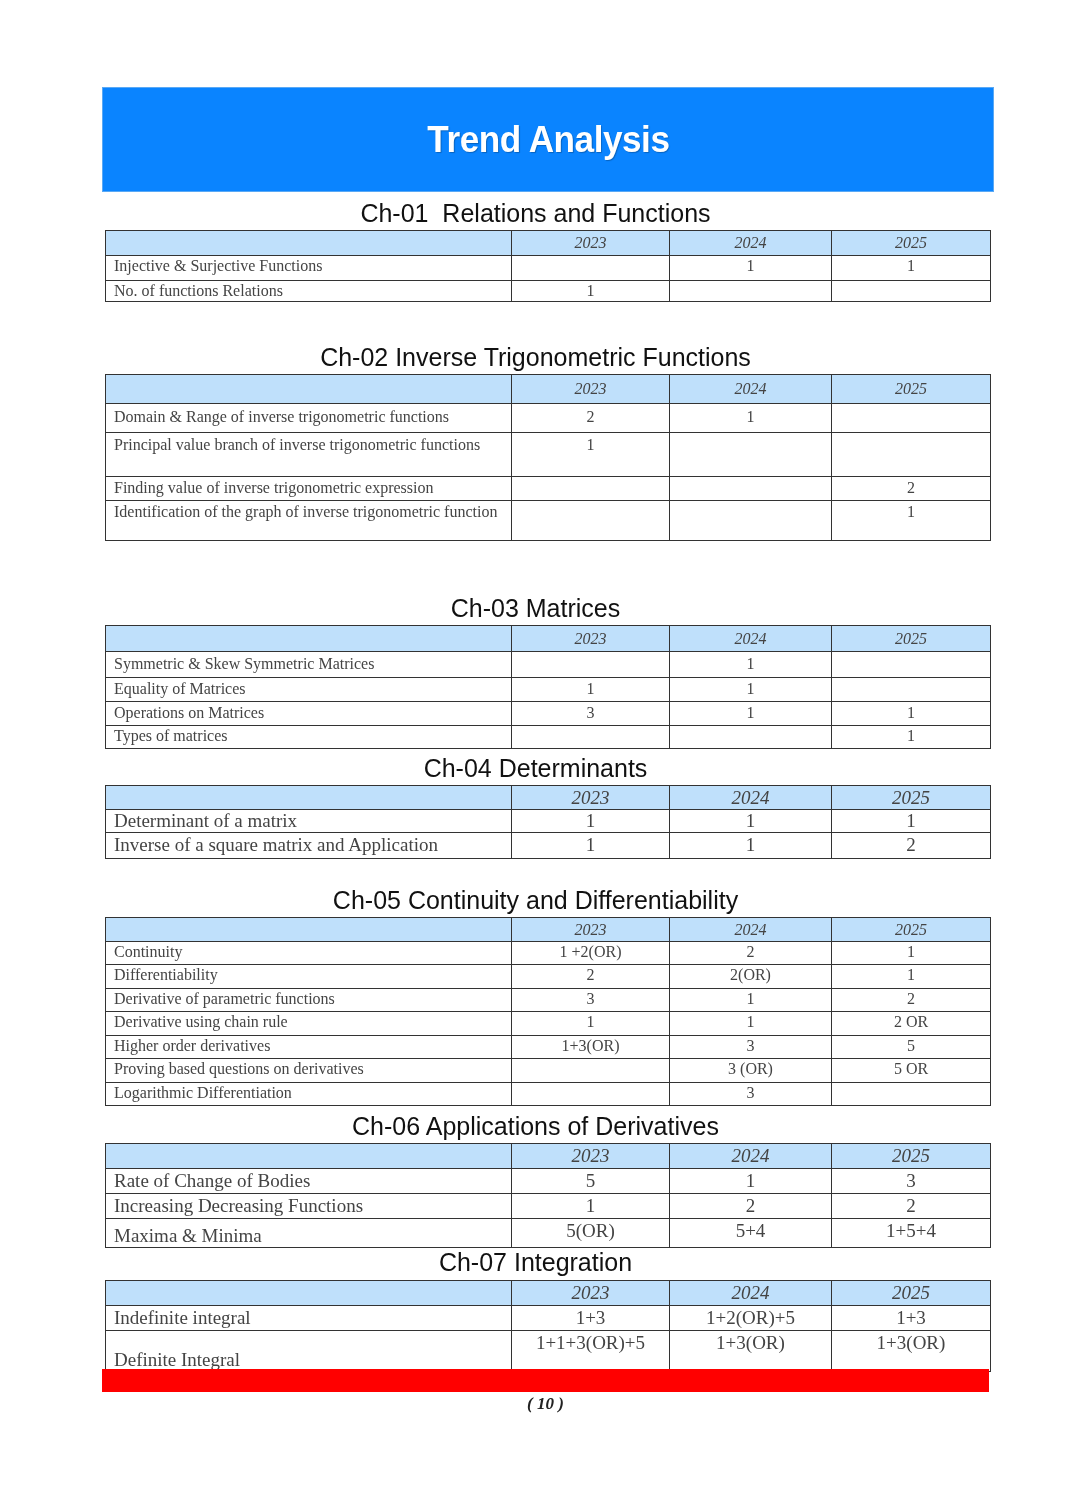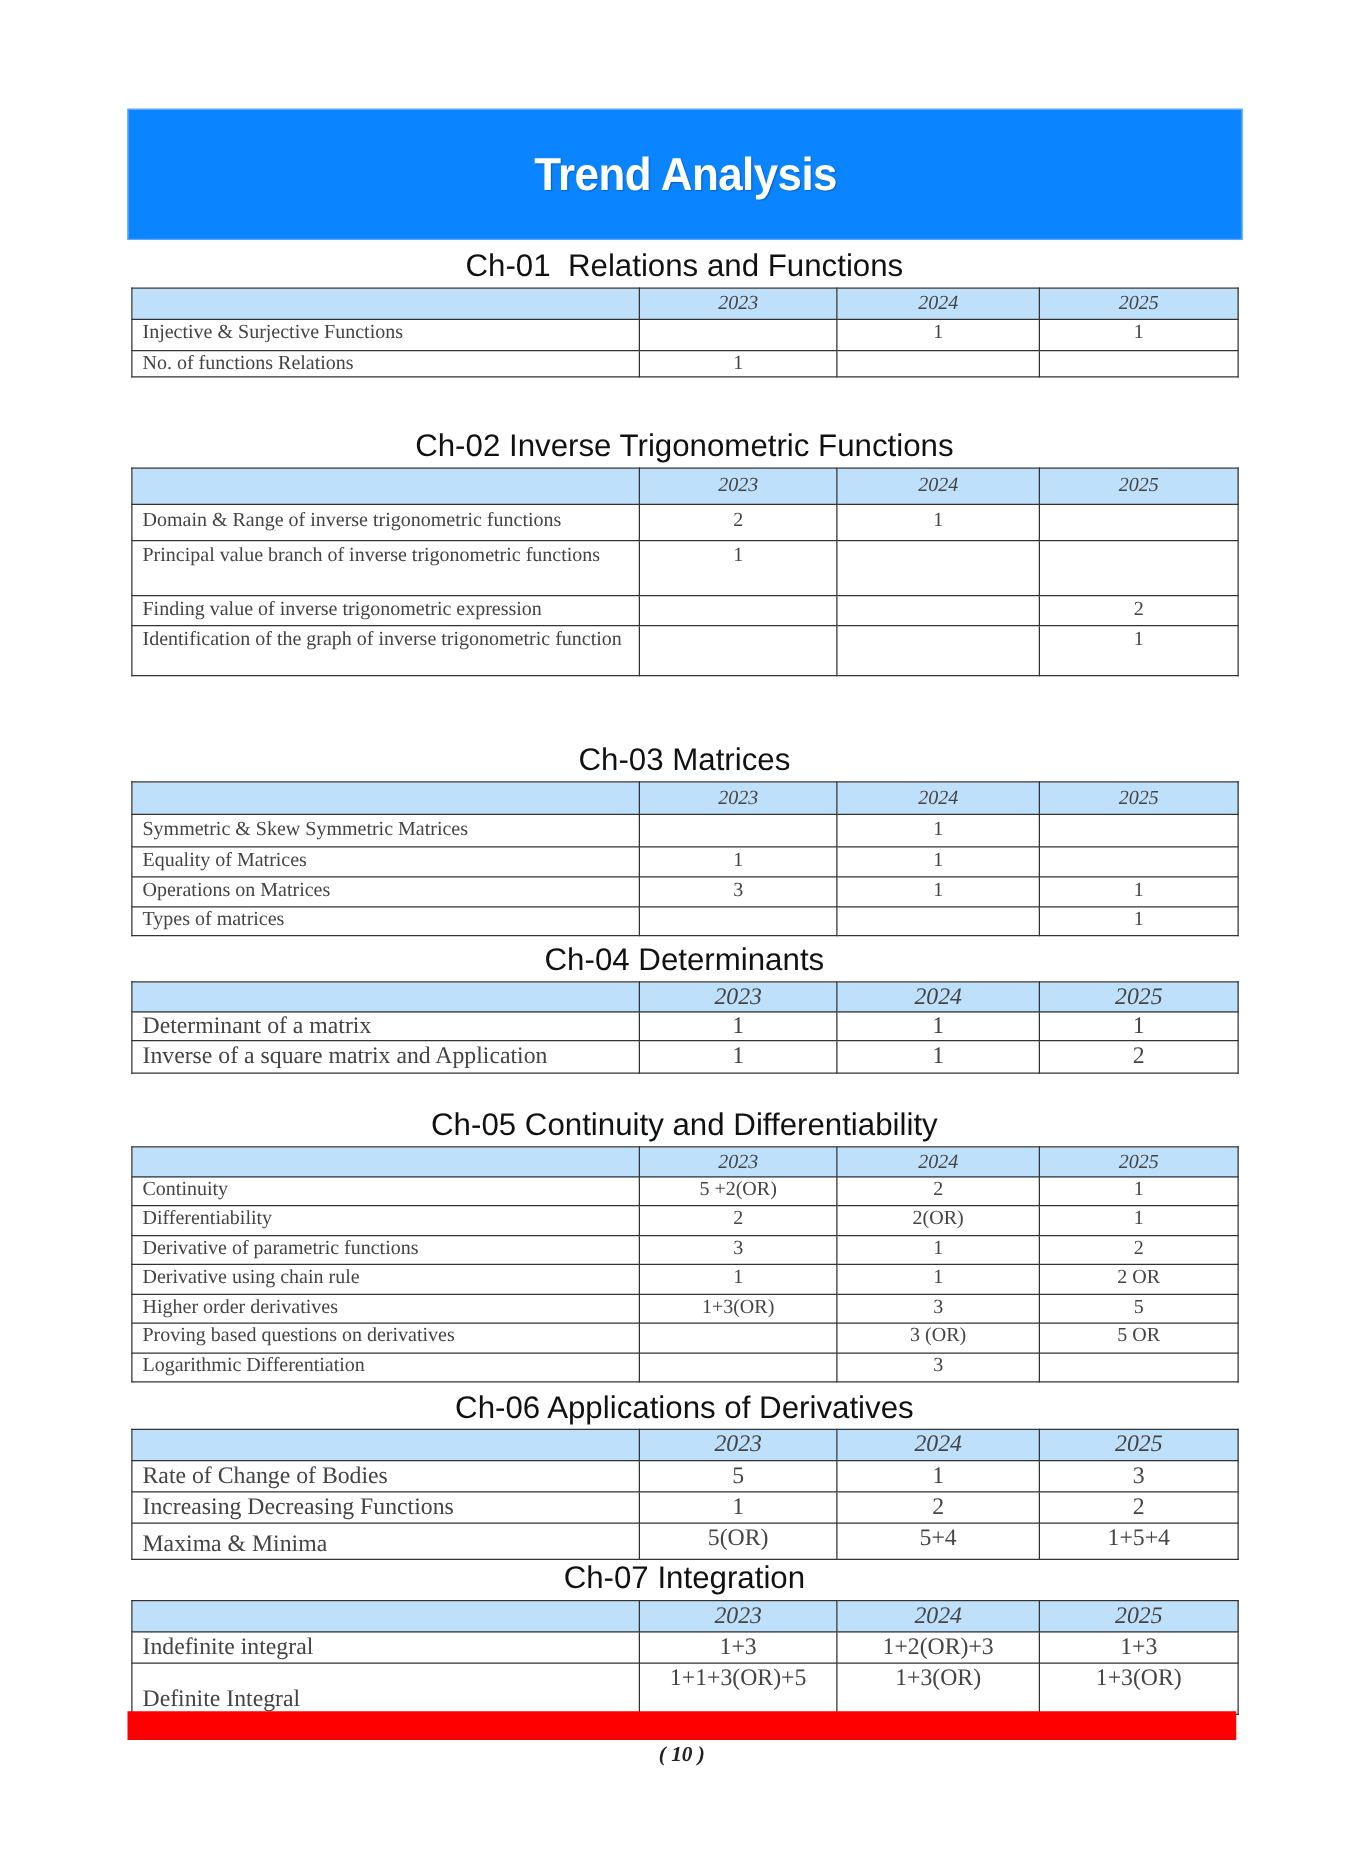--- a/index.html
+++ b/index.html
@@ -9,21 +9,21 @@
     background: #0a84ff; border: 1px solid #5aa9f5; box-sizing: border-box;
     display: flex; align-items: center; justify-content: center;
   }
   .banner-title {
     font-family: "Liberation Sans", sans-serif; font-weight: bold; font-size: 37px;
     color: #ffffff; letter-spacing: -0.5px;
     text-shadow: 1px 1px 1px rgba(0,0,0,0.25);
     transform: scaleX(0.95);
   }
   .chapter-title {
-    position: absolute; left: 105px; width: 885px; text-align: center;
+    position: absolute; left: 93px; width: 885px; text-align: center;
     font-family: "Liberation Sans", sans-serif; font-size: 25px; color: #111111;
     line-height: 28px; white-space: pre;
   }
   table.tt {
     position: absolute; left: 105px; width: 885px;
     border-collapse: collapse; table-layout: fixed;
     font-family: "Liberation Serif", serif; color: #444444;
   }
   table.tt td {
     border: 1.5px solid #333333; padding: 0 8px; vertical-align: top;
@@ -200,21 +200,21 @@
     </colgroup>
   <tbody>
       <tr class="head" style="height:24px">
     <td></td>
     <td>2023</td>
     <td>2024</td>
     <td>2025</td>
   </tr>
   <tr style="height:23px">
     <td>Continuity</td>
-    <td class="val">5 +2(OR)</td>
+    <td class="val">1 +2(OR)</td>
     <td class="val">2</td>
     <td class="val">1</td>
   </tr>
   <tr style="height:24px">
     <td>Differentiability</td>
     <td class="val">2</td>
     <td class="val">2(OR)</td>
     <td class="val">1</td>
   </tr>
   <tr style="height:23px">
@@ -297,21 +297,21 @@
   <tbody>
       <tr class="head" style="height:25px">
     <td></td>
     <td>2023</td>
     <td>2024</td>
     <td>2025</td>
   </tr>
   <tr style="height:25px">
     <td style="padding-top:1px">Indefinite integral</td>
     <td class="val" style="padding-top:1px">1+3</td>
-    <td class="val" style="padding-top:1px">1+2(OR)+3</td>
+    <td class="val" style="padding-top:1px">1+2(OR)+5</td>
     <td class="val" style="padding-top:1px">1+3</td>
   </tr>
   <tr style="height:25px">
     <td style="padding-top:18px">Definite Integral</td>
     <td class="val" style="padding-top:1px">1+1+3(OR)+5</td>
     <td class="val" style="padding-top:1px">1+3(OR)</td>
     <td class="val" style="padding-top:1px">1+3(OR)</td>
   </tr>
 </tbody>
   </table>

